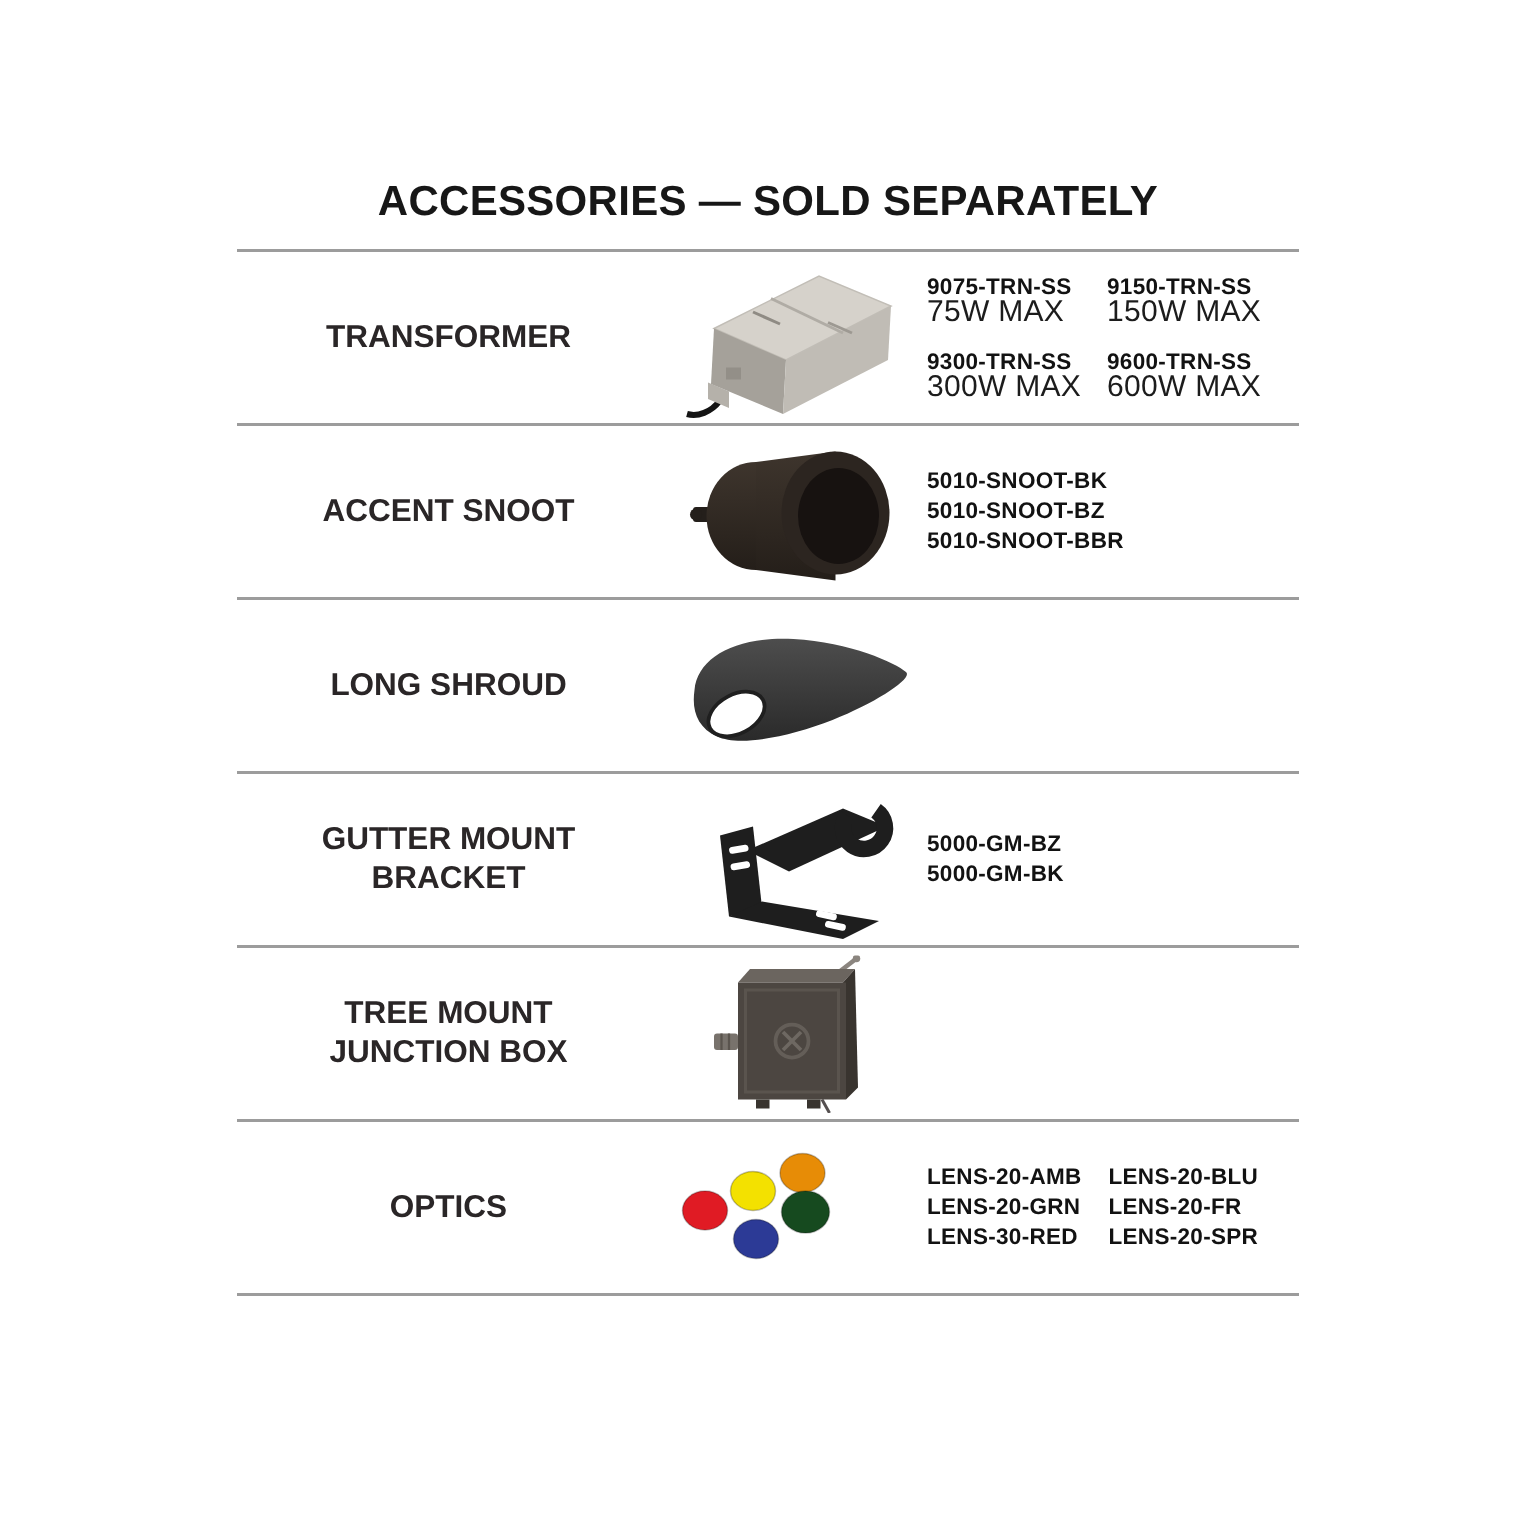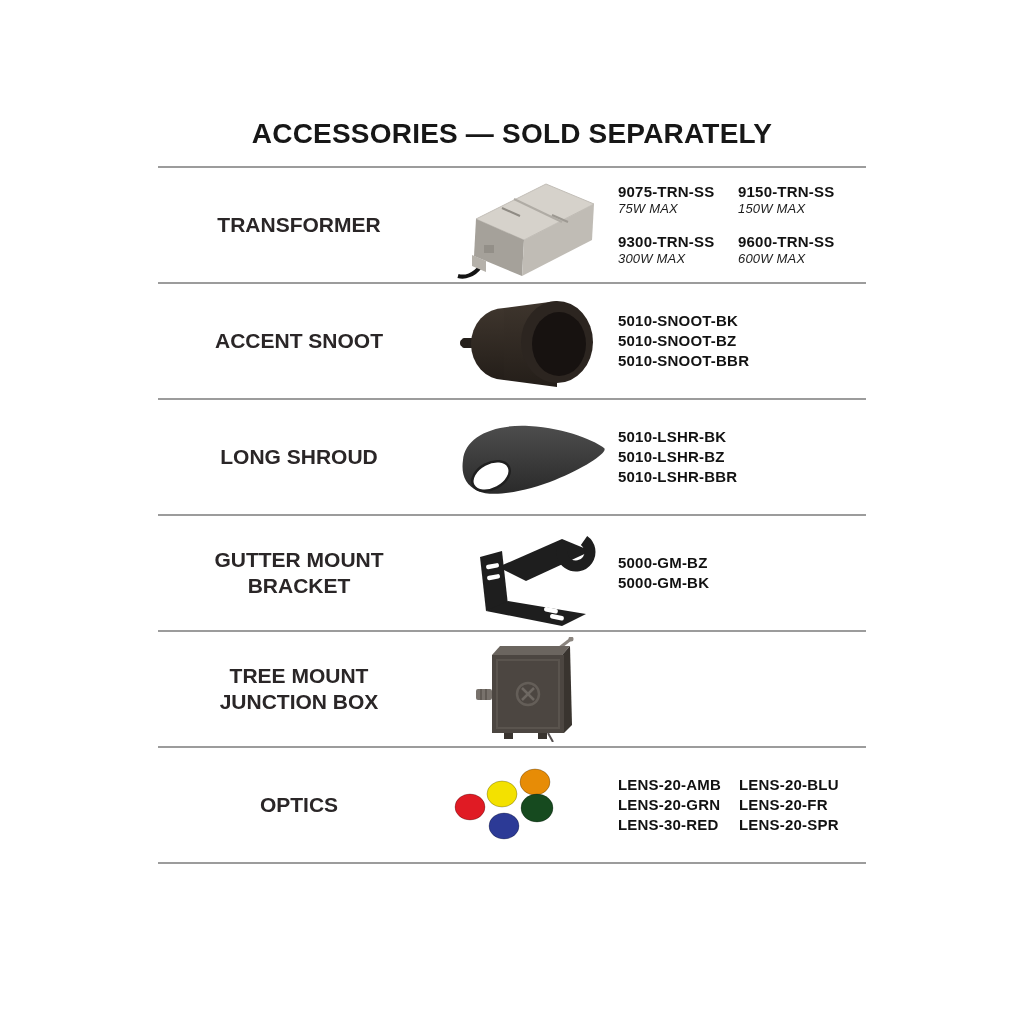--- a/index.html
+++ b/index.html
@@ -10,21 +10,21 @@
          padding-bottom:16px;}
   .row{display:flex;align-items:center;height:114px;border-top:2px solid #9c9c9c;}
   .rule-bottom{height:2px;background:#9c9c9c;width:100%;}
   .cell-label{width:282px;text-align:center;font-size:21px;line-height:1.22;color:#2a2627;font-weight:bold;}
   .cell-image{width:178px;display:flex;justify-content:center;align-items:center;}
   .cell-parts{flex:1;font-weight:bold;font-size:15px;line-height:20px;color:#121212;
               letter-spacing:.2px;}
   .t-grid{display:grid;grid-template-columns:112px 112px;column-gap:8px;row-gap:16px;}
   .t-block{}
   .t-part{font-weight:bold;font-size:15px;line-height:17px;color:#121212;}
-  .t-note{font-style:italic;font-weight:normal;font-size:13px;line-height:17px;color:#1c1c1c;}
+  .t-note{font-weight:normal;font-size:20px;line-height:17px;color:#1c1c1c;}
   .o-grid{display:grid;grid-template-columns:121px auto;}
   svg{display:block;}
 </style>
 </head>
 <body>
 
 <div class="page">
   <div class="sheet">
 
     <div class="title">ACCESSORIES — SOLD SEPARATELY</div>
@@ -104,25 +104,20 @@
           <defs>
             <linearGradient id="shroudG" x1="0" y1="0" x2="0" y2="1">
               <stop offset="0" stop-color="#4d4d4d"></stop>
                 <stop offset="1" stop-color="#2a2a2a"></stop>
             </linearGradient>
           </defs>
           <path d="M16,48 C18,26 44,12 82,14 C120,16 150,30 157,36 C162,40 138,56 108,68 C80,79 46,86 31,79 C18,73 14,62 16,48 Z" fill="url(#shroudG)"></path>
           <ellipse cx="44" cy="64" rx="20" ry="13" transform="rotate(-28 44 64)" fill="#ffffff" stroke="#1f1f1f" stroke-width="2.5"></ellipse>
         </svg>
       </div>
-      <div class="cell-parts">
-        <div>5010-LSHR-BK</div>
-        <div>5010-LSHR-BZ</div>
-        <div>5010-LSHR-BBR</div>
-      </div>
     </div>
 
     <div class="row">
       <div class="cell-label">
         <div>GUTTER MOUNT</div>
         <div>BRACKET</div>
       </div>
       <div class="cell-image">
         <svg width="150" height="105" viewBox="0 0 150 105">
           <polygon points="44,46 108,18 137,30 72,60" fill="#1e1e1e"></polygon>

